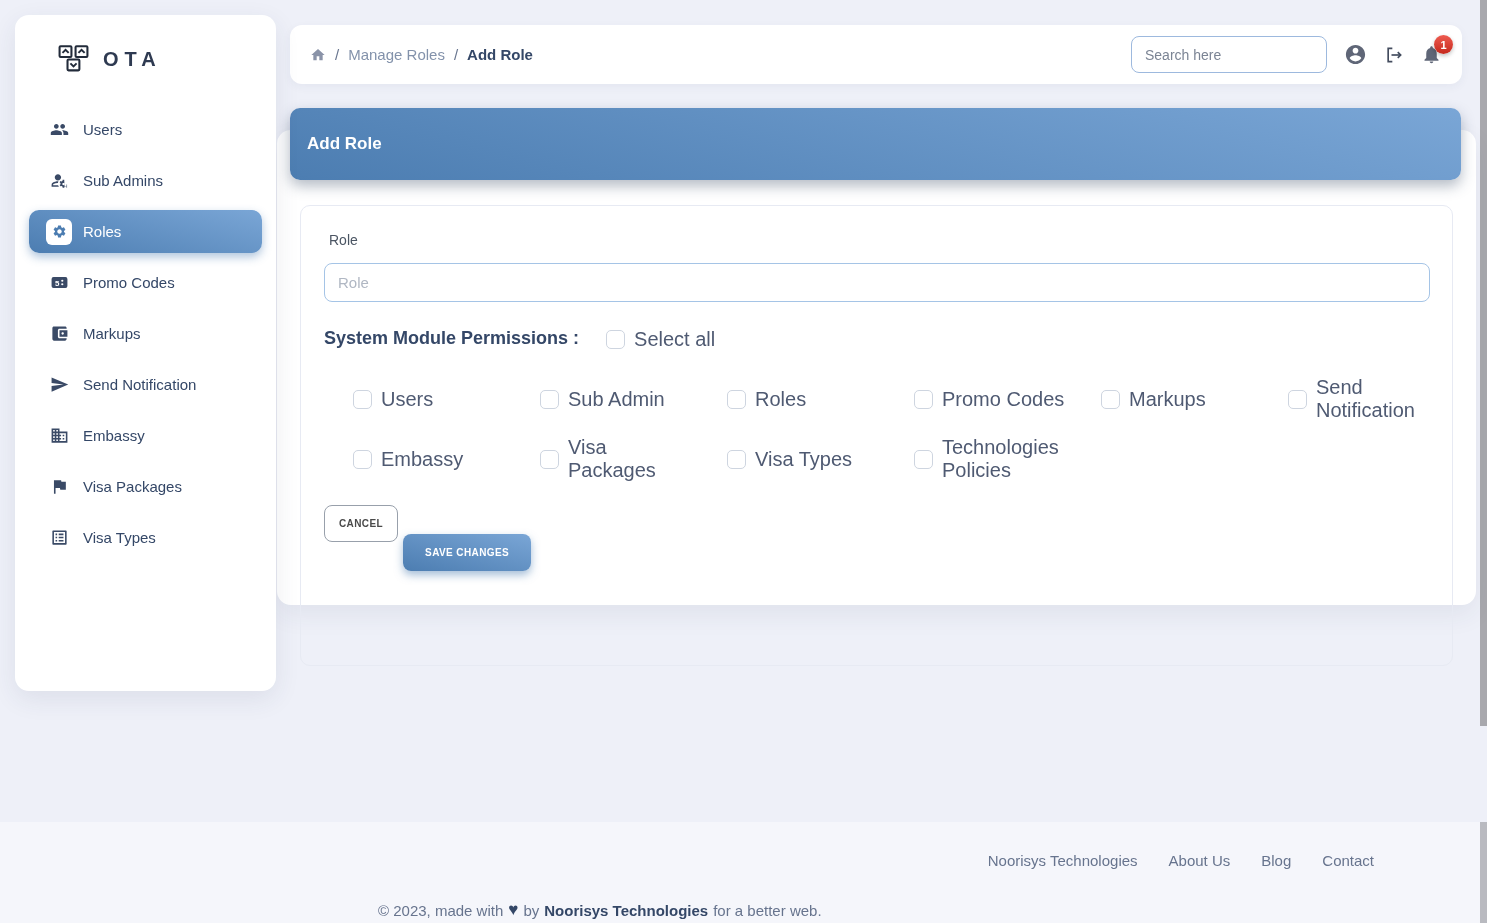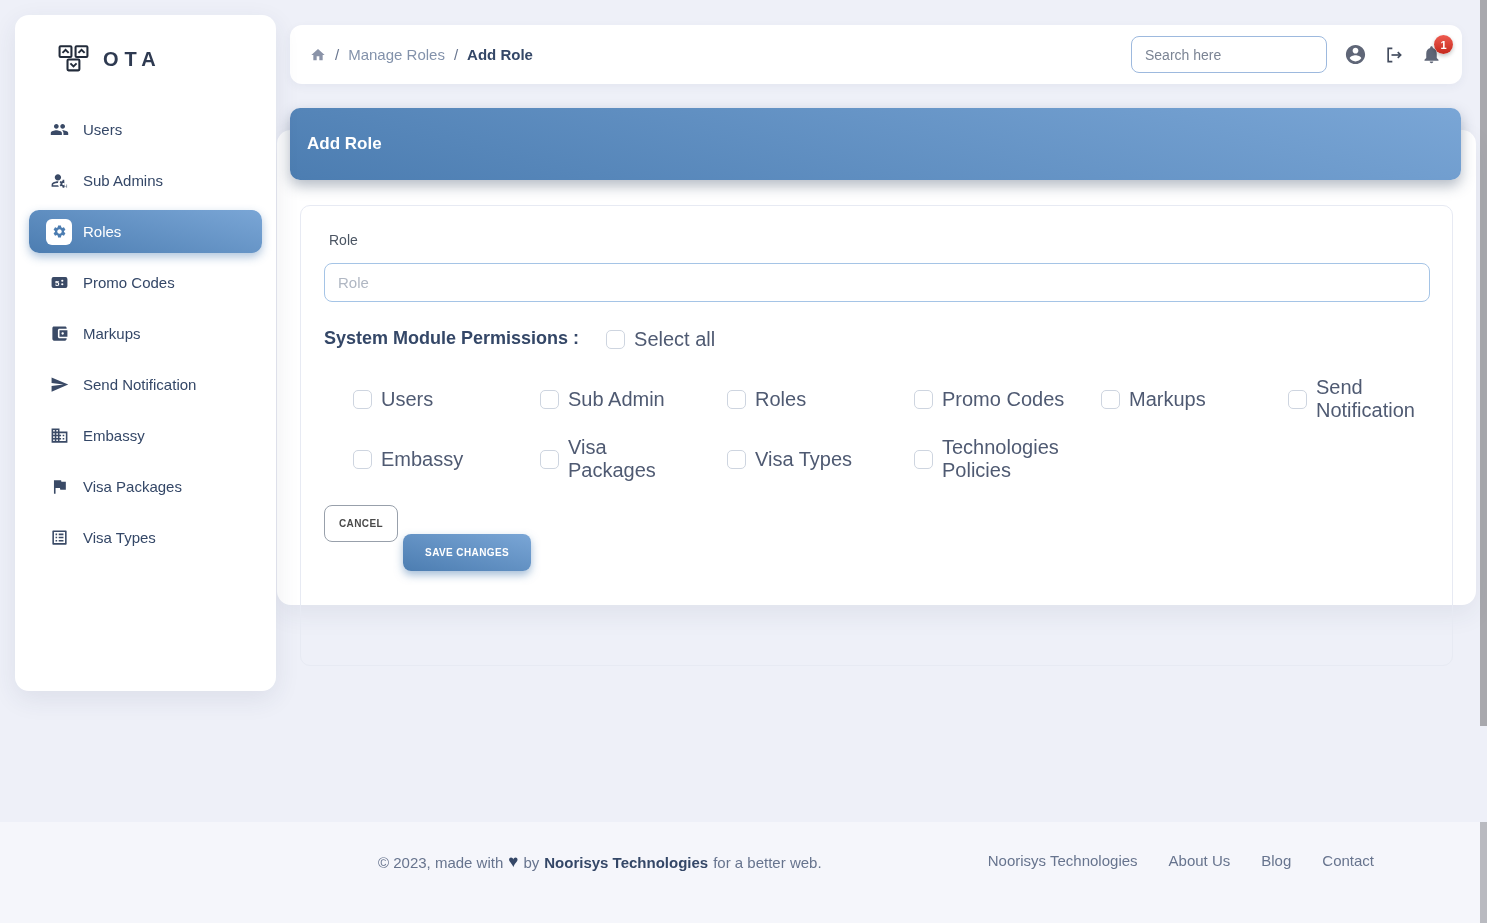--- a/index.html
+++ b/index.html
@@ -113,21 +113,21 @@
   }
   .btn-cancel{ background:#fff; border:1px solid #98a0ab; color:#4a4a4a; padding:0 14px; }
   .btn-save{
     background:linear-gradient(195deg,#7aa6d6 0%,#4c7db1 100%);
     border:none; color:#fff; padding:0 22px;
     box-shadow:0 4px 9px rgba(76,125,177,.5);
     margin-top:29px;
   }
 
   
-  .footer-left{ position:absolute; left:378px; top:852px; font-size:15px; color:#67748e; display:flex; align-items:center; gap:5px; }
+  .footer-left{ position:absolute; left:378px; top:900px; font-size:15px; color:#67748e; display:flex; align-items:center; gap:5px; }
   .footer-left .heart{ color:#344767; font-size:17px; }
   .footer-left .company{ color:#344767; font-weight:bold; }
   .footer-links{ position:absolute; right:113px; top:852px; display:flex; gap:31px; font-size:15px; }
   .footer-links span{ color:#67748e; cursor:pointer; }
 
   
   .scroll-thumb{ position:absolute; right:0; top:0; width:7px; height:726px; background:#a8a8ad; }
   .scroll-thumb-2{ position:absolute; right:0; top:822px; width:7px; height:101px; background:#b9bac0; }
 </style>
 </head>

